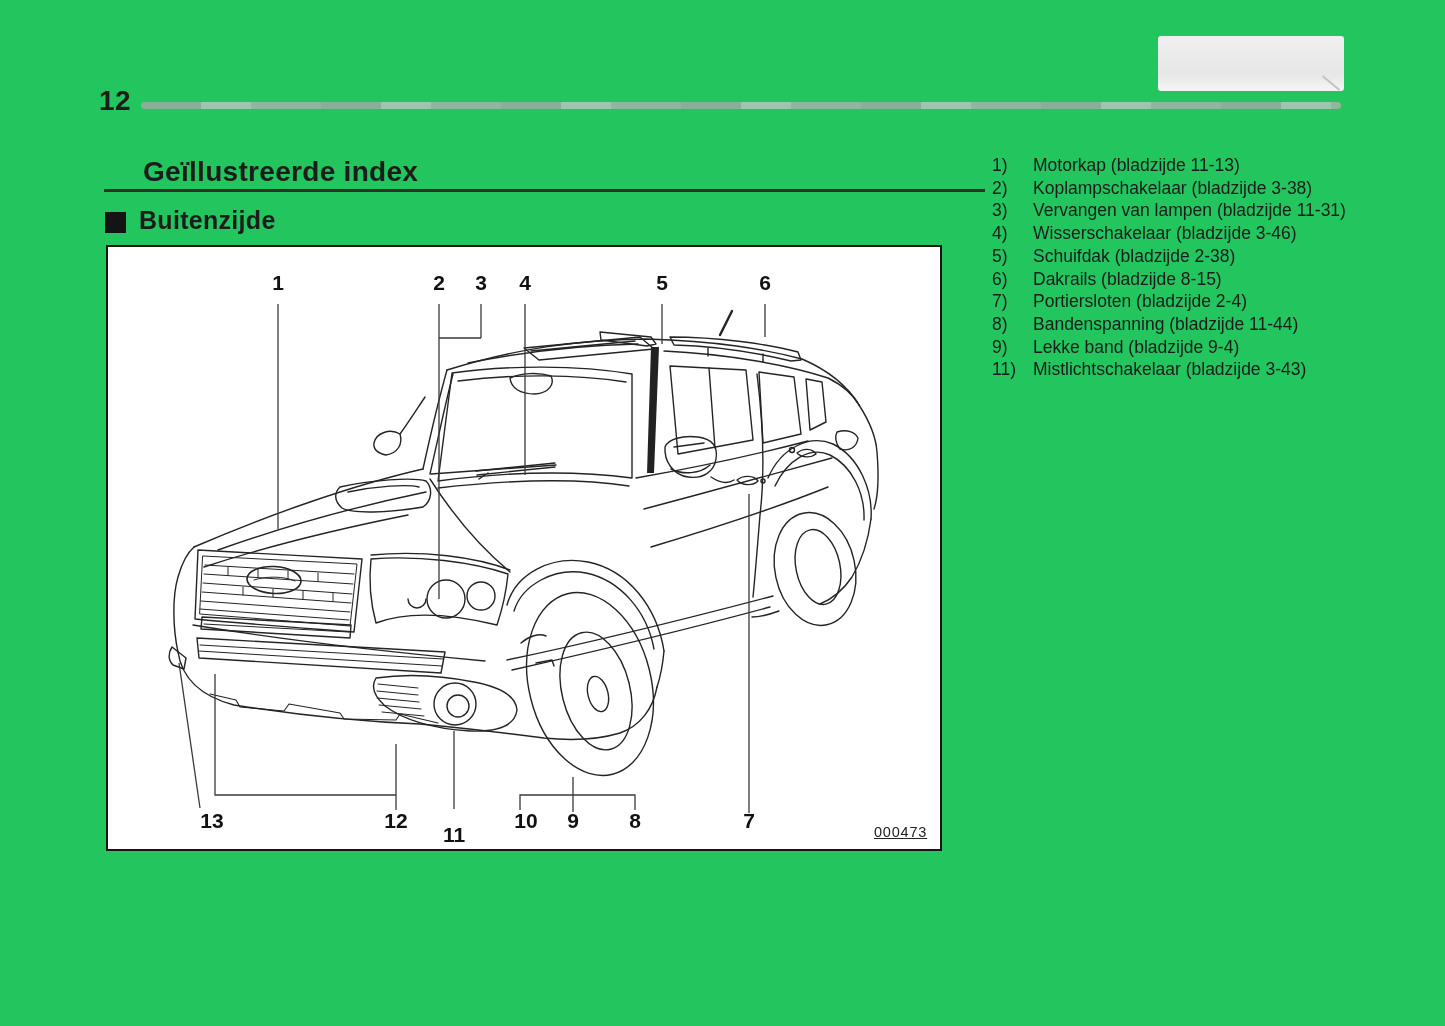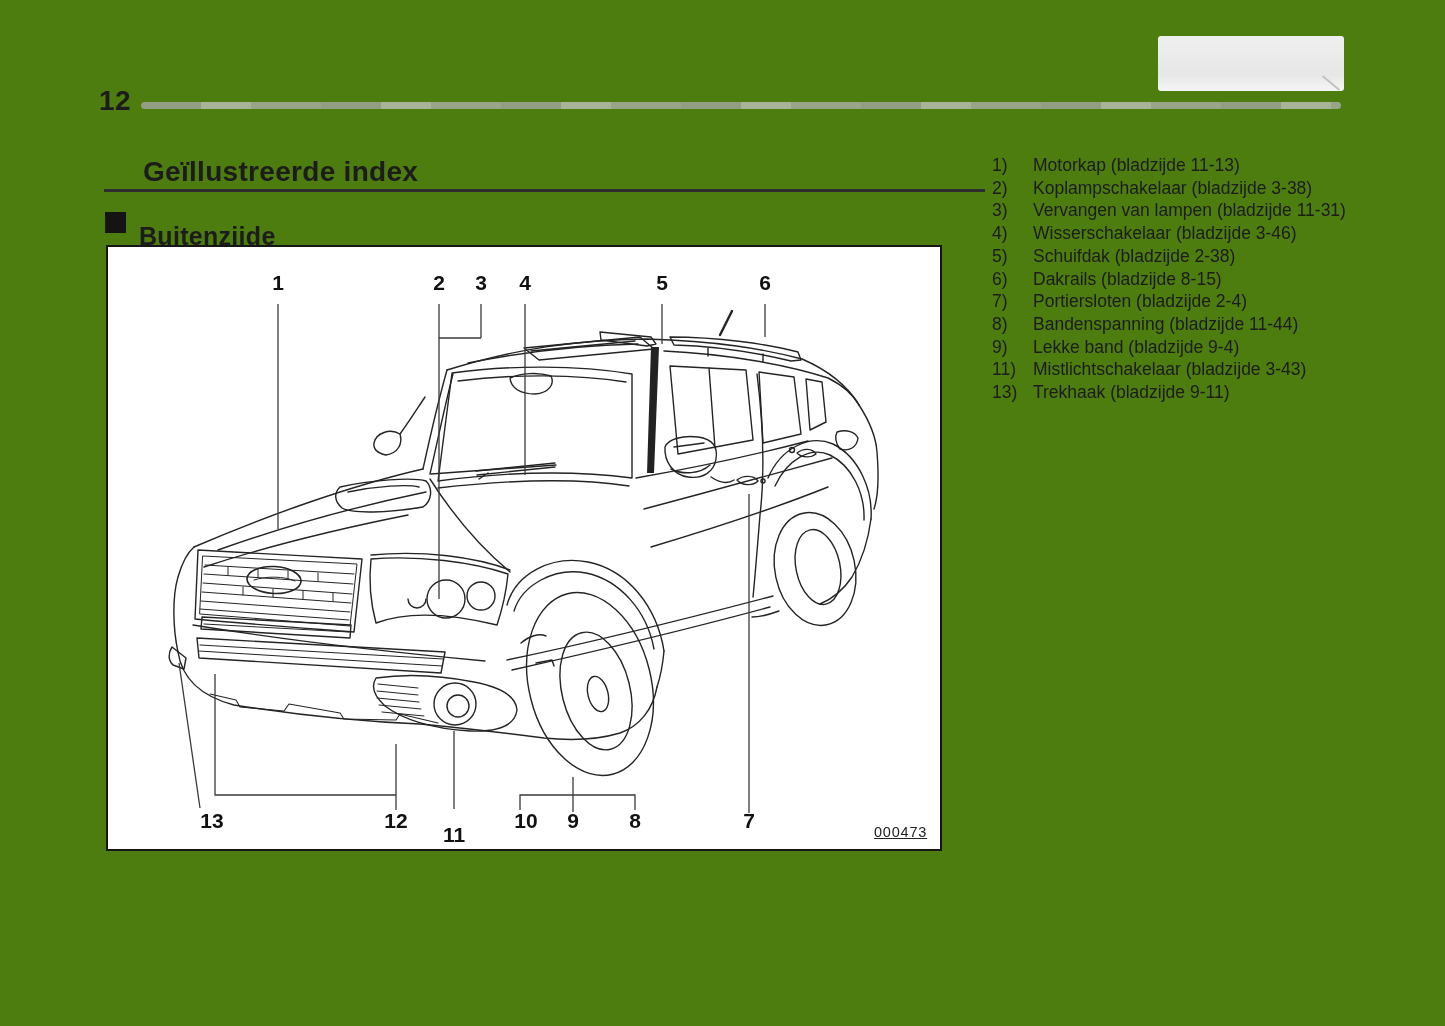--- a/index.html
+++ b/index.html
@@ -1,31 +1,31 @@
 <!DOCTYPE html>
 <html><head>
 <meta charset="utf-8">
 <style>
   html,body{margin:0;padding:0;background:#ffffff;}
-  .page{position:relative;width:1445px;height:1026px;background:#4d7c0f;overflow:hidden;
+  .page{position:relative;width:1445px;height:1026px;background:#22c55e;overflow:hidden;
         font-family:"Liberation Sans",sans-serif;color:#1c1c1c;}
   
   .page-number{position:absolute;left:99px;top:85px;font-size:28px;font-weight:bold;letter-spacing:0.5px;}
   .header-rule{position:absolute;left:141px;top:102px;width:1200px;height:7px;opacity:.75;border-radius:4px;
      background:repeating-linear-gradient(90deg,#a9a9a9 0 60px,#c6c6c6 60px 110px,#b2b2b2 110px 180px);}
   .smudge{position:absolute;left:1158px;top:36px;width:186px;height:55px;border-radius:3px;
      background:linear-gradient(180deg,#efefef 0%,#e7e7e7 70%,#f5f5f5 100%);}
   .smudge-tick{position:absolute;left:1320px;top:82px;width:22px;height:2px;background:#c2c2c2;transform:rotate(40deg);}
   .speck{position:absolute;left:225px;top:443px;width:3px;height:3px;border-radius:50%;background:#8a8a8a;}
   
   .doc-title{position:absolute;left:103px;top:156px;font-size:28px;font-weight:bold;letter-spacing:.3px;margin-left:40px;}
   .title-rule{position:absolute;left:104px;top:189px;width:881px;height:3px;background:#2e2e2e;}
   .section{position:absolute;left:105px;top:206px;height:30px;}
   .section-square{position:absolute;left:0;top:6px;width:21px;height:21px;background:#141414;}
-  .section-label{position:absolute;left:34px;top:16px;font-size:25px;font-weight:bold;letter-spacing:.3px;white-space:nowrap;}
+  .section-label{position:absolute;left:34px;top:0;font-size:25px;font-weight:bold;letter-spacing:.3px;white-space:nowrap;}
   
   .figure-box{position:absolute;left:106px;top:245px;width:836px;height:606px;
      border:2.5px solid #161616;box-sizing:border-box;background:#ffffff;}
   .figure-box svg{position:absolute;left:0;top:0;width:831px;height:601px;}
   .callout{position:absolute;transform:translateX(-50%);font-size:21px;font-weight:bold;
      letter-spacing:0;color:#111;white-space:nowrap;}
   .figure-id{position:absolute;left:766px;top:577px;font-size:14.5px;letter-spacing:.8px;color:#222;text-decoration:underline;}
   
   .legend{position:absolute;left:992px;top:154px;width:450px;}
   .legend-row{display:flex;line-height:22.7px;font-size:17.5px;}
@@ -226,19 +226,15 @@
         <span class="legend-text">Bandenspanning (bladzijde 11-44)</span>
       </div>
     <div class="legend-row">
         <span class="legend-num">9)</span>
         <span class="legend-text">Lekke band (bladzijde 9-4)</span>
       </div>
     <div class="legend-row">
         <span class="legend-num">11)</span>
         <span class="legend-text">Mistlichtschakelaar (bladzijde 3-43)</span>
       </div>
-    <div class="legend-row">
-        <span class="legend-num">13)</span>
-        <span class="legend-text">Trekhaak (bladzijde 9-11)</span>
-      </div>
   </div>
 
 </div>
 
 </body></html>

